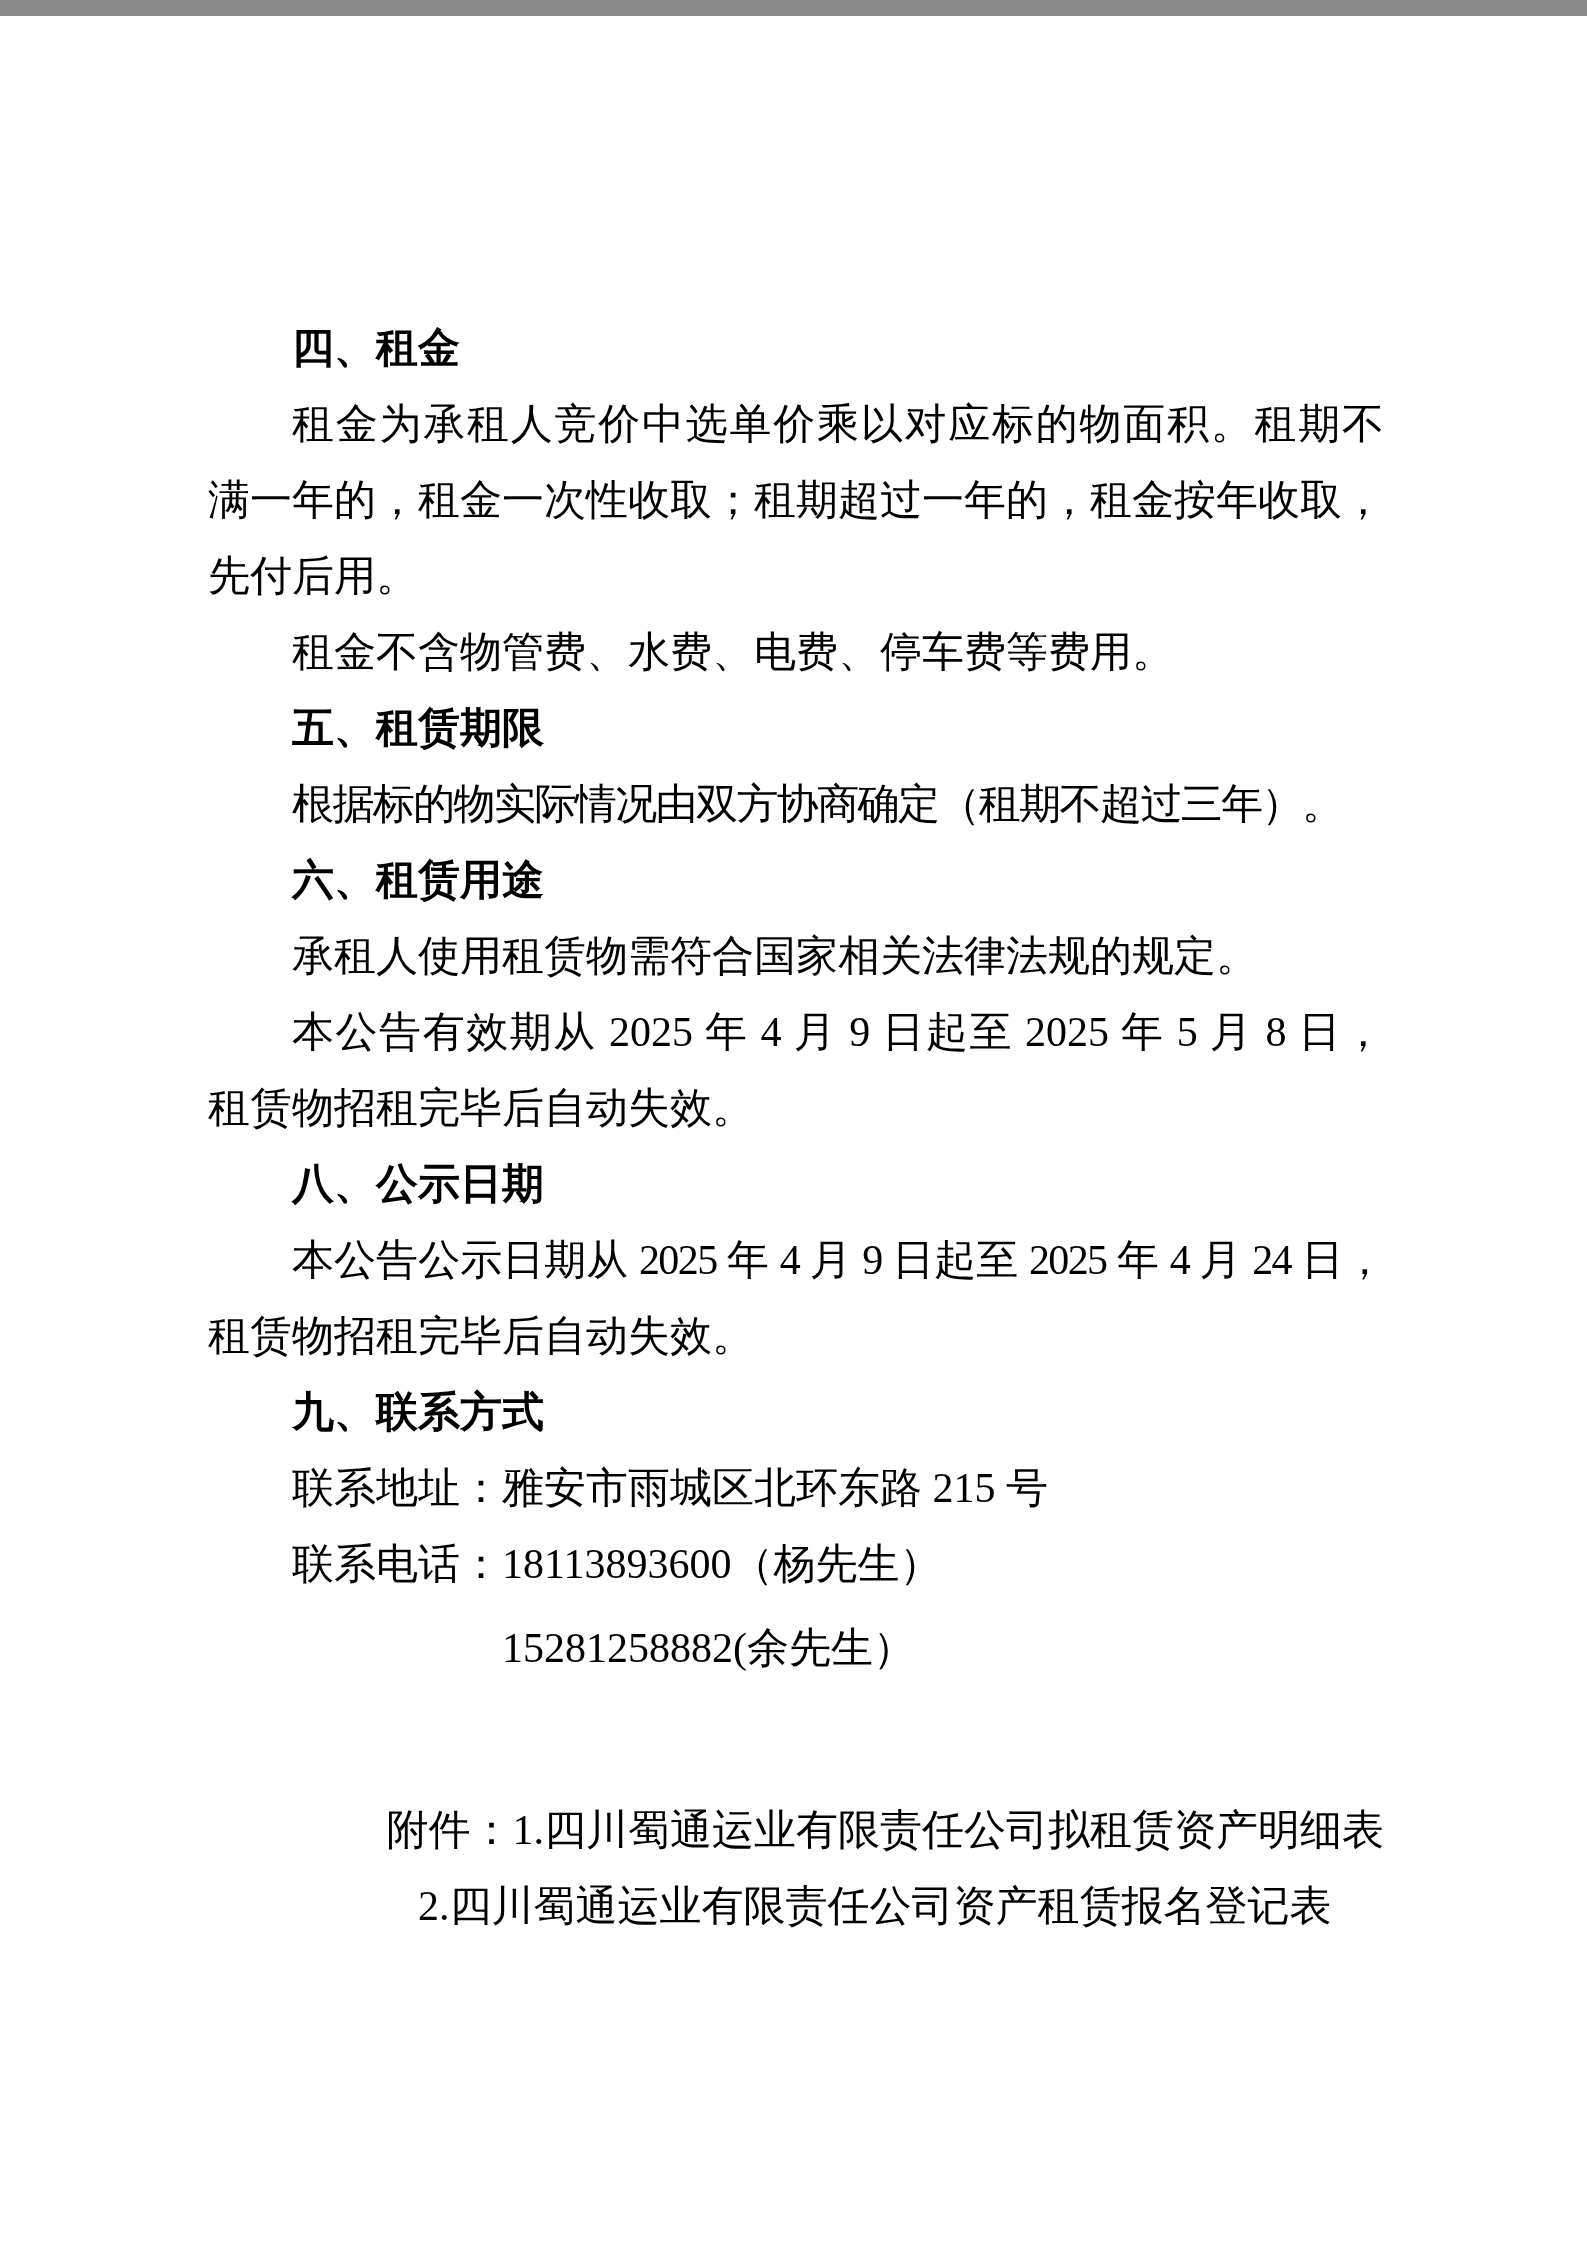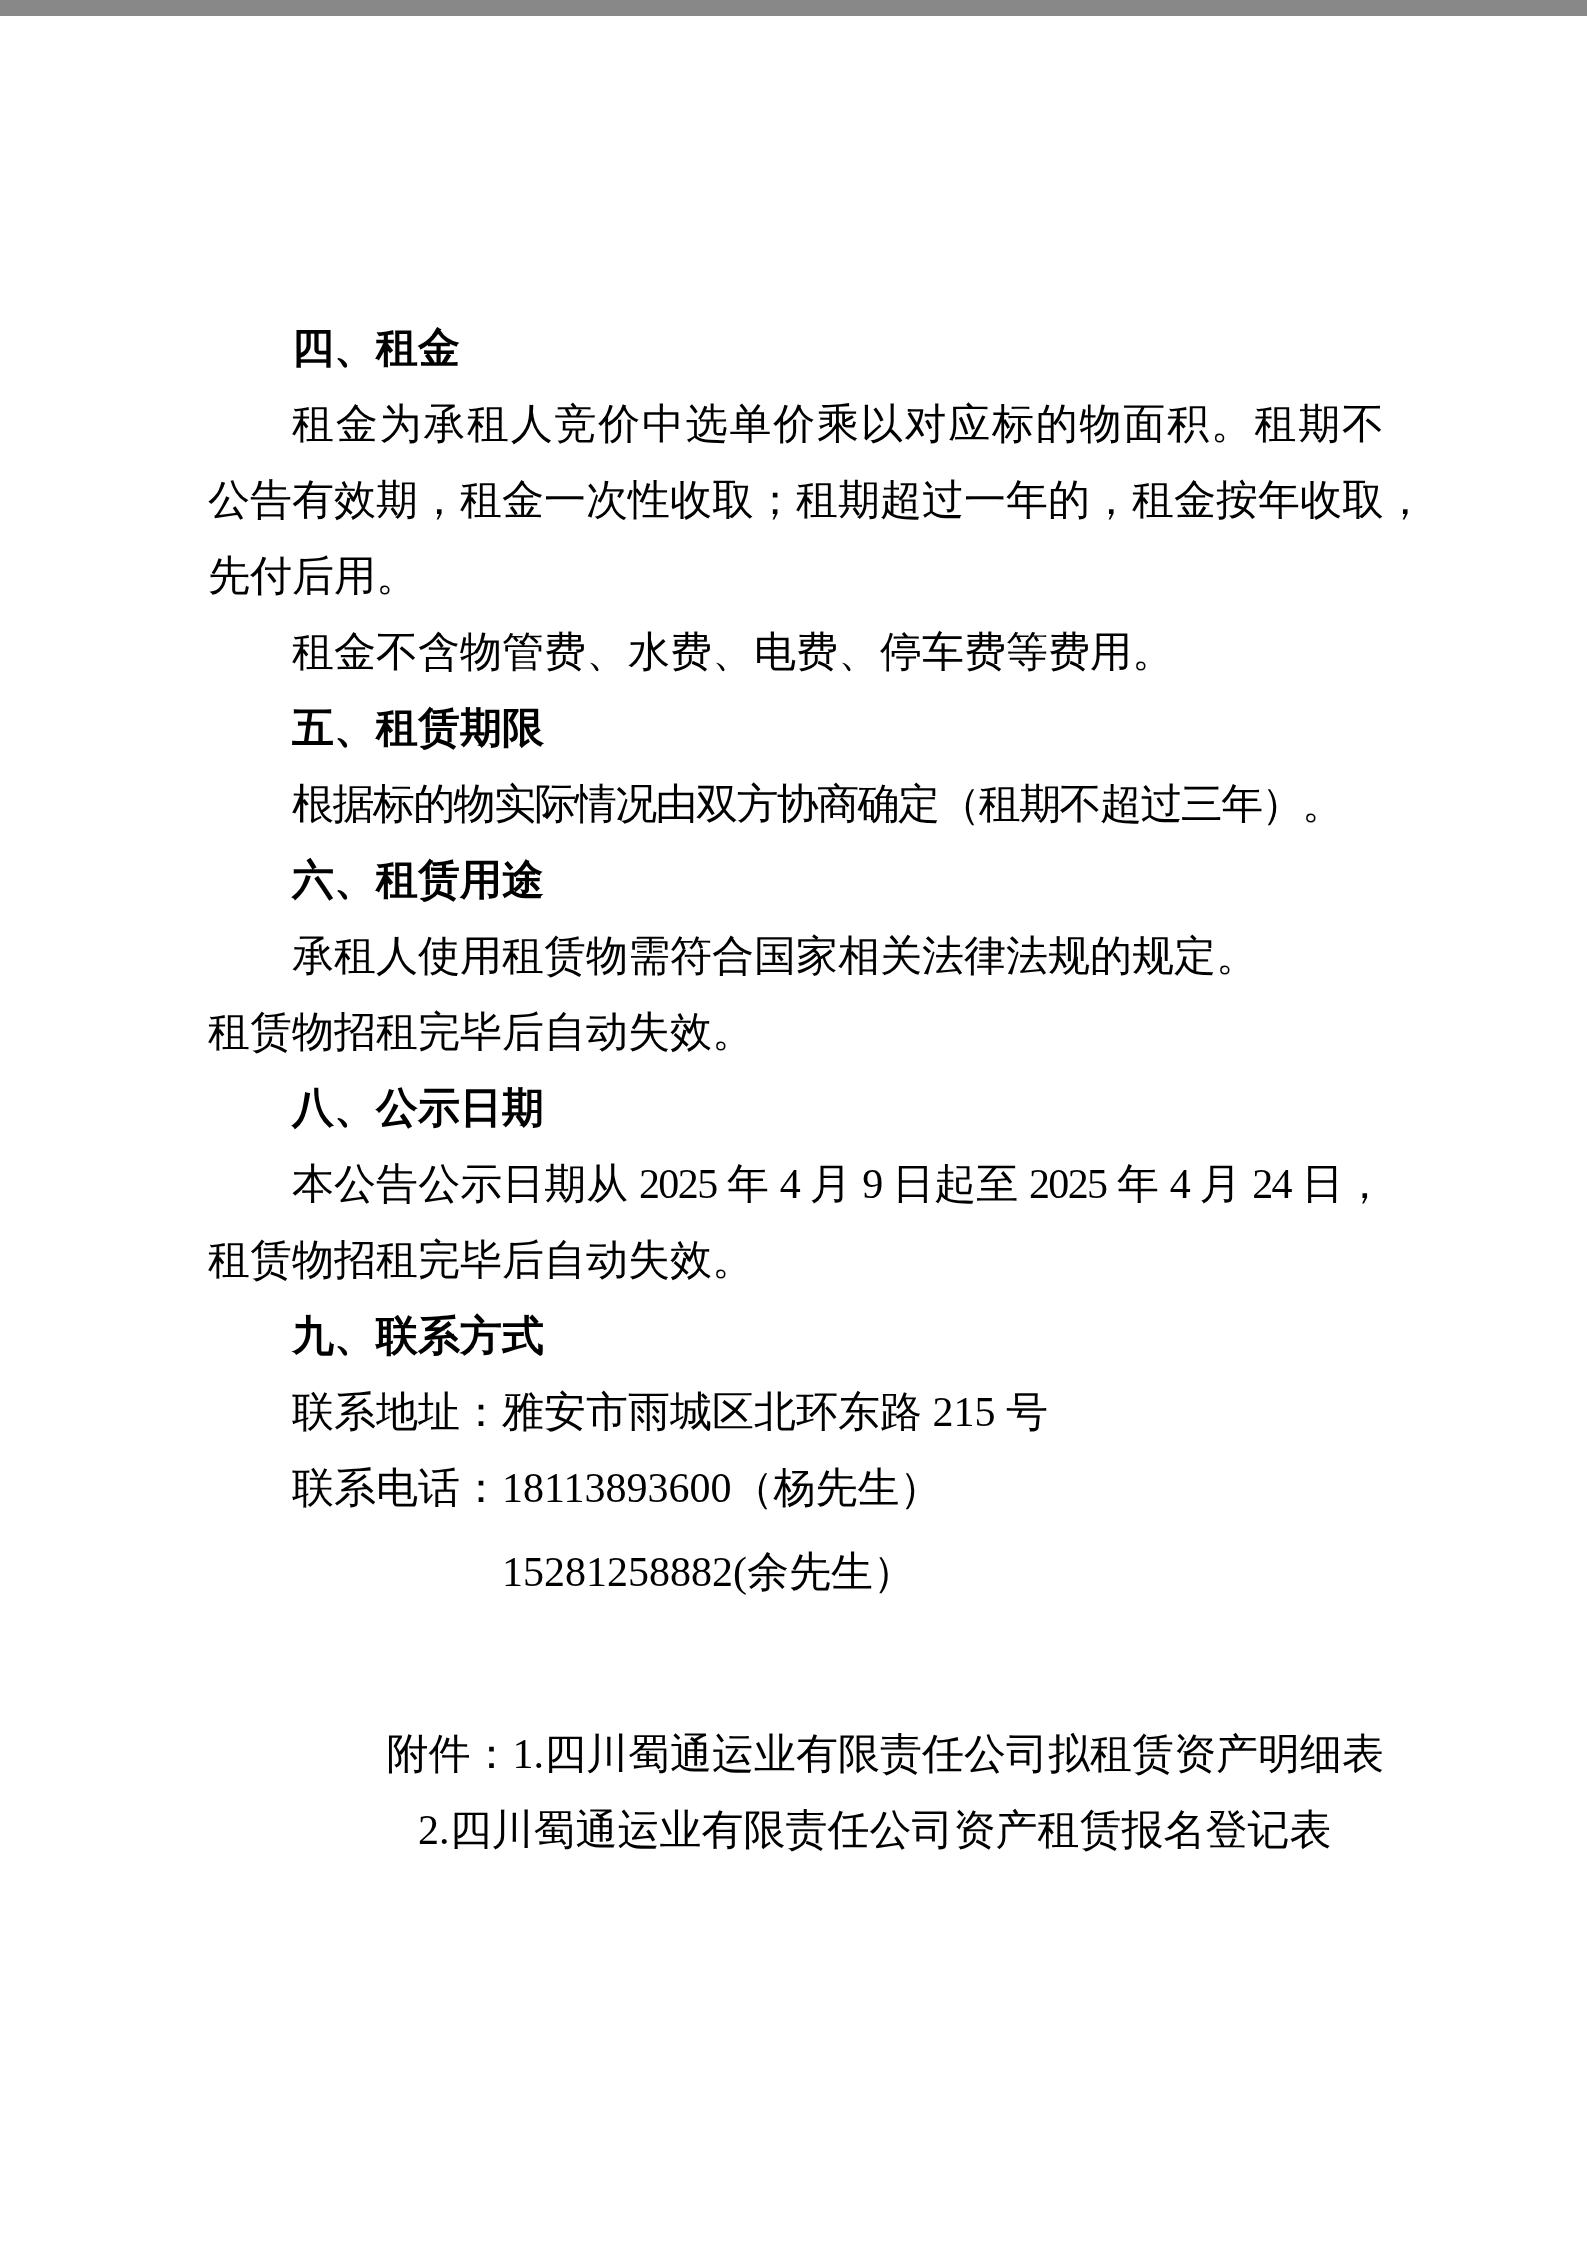--- a/index.html
+++ b/index.html
@@ -51,30 +51,31 @@
   .gap-top { margin-top: 106px; text-align: right; }
 </style>
 </head>
 <body>
 
 <div class="page">
   <div class="content">
 
     <div class="line indent h">四、租金</div>
     <div class="line indent just">租金为承租人竞价中选单价乘以对应标的物面积。租期不</div>
-    <div class="line just">公告有效期，租金一次性收取；租期超过一年的，租金按年收取，</div>
+    <div class="line just">满一年的，租金一次性收取；租期超过一年的，租金按年收取，</div>
     <div class="line">先付后用。</div>
     <div class="line indent">租金不含物管费、水费、电费、停车费等费用。</div>
 
     <div class="line indent h">五、租赁期限</div>
     <div class="line indent tight">根据标的物实际情况由双方协商确定（租期不超过三年）。</div>
 
     <div class="line indent h">六、租赁用途</div>
     <div class="line indent">承租人使用租赁物需符合国家相关法律法规的规定。</div>
 
+    <div class="line indent just">本公告有效期从 2025 年 4 月 9 日起至 2025 年 5 月 8 日，</div>
     <div class="line">租赁物招租完毕后自动失效。</div>
 
     <div class="line indent h">八、公示日期</div>
     <div class="line indent just tight">本公告公示日期从 2025 年 4 月 9 日起至 2025 年 4 月 24 日，</div>
     <div class="line">租赁物招租完毕后自动失效。</div>
 
     <div class="line indent h">九、联系方式</div>
     <div class="line indent">联系地址：雅安市雨城区北环东路 215 号</div>
     <div class="line indent">联系电话：18113893600（杨先生）</div>
     <div class="line indent7 mt-sm">15281258882(余先生）</div>

